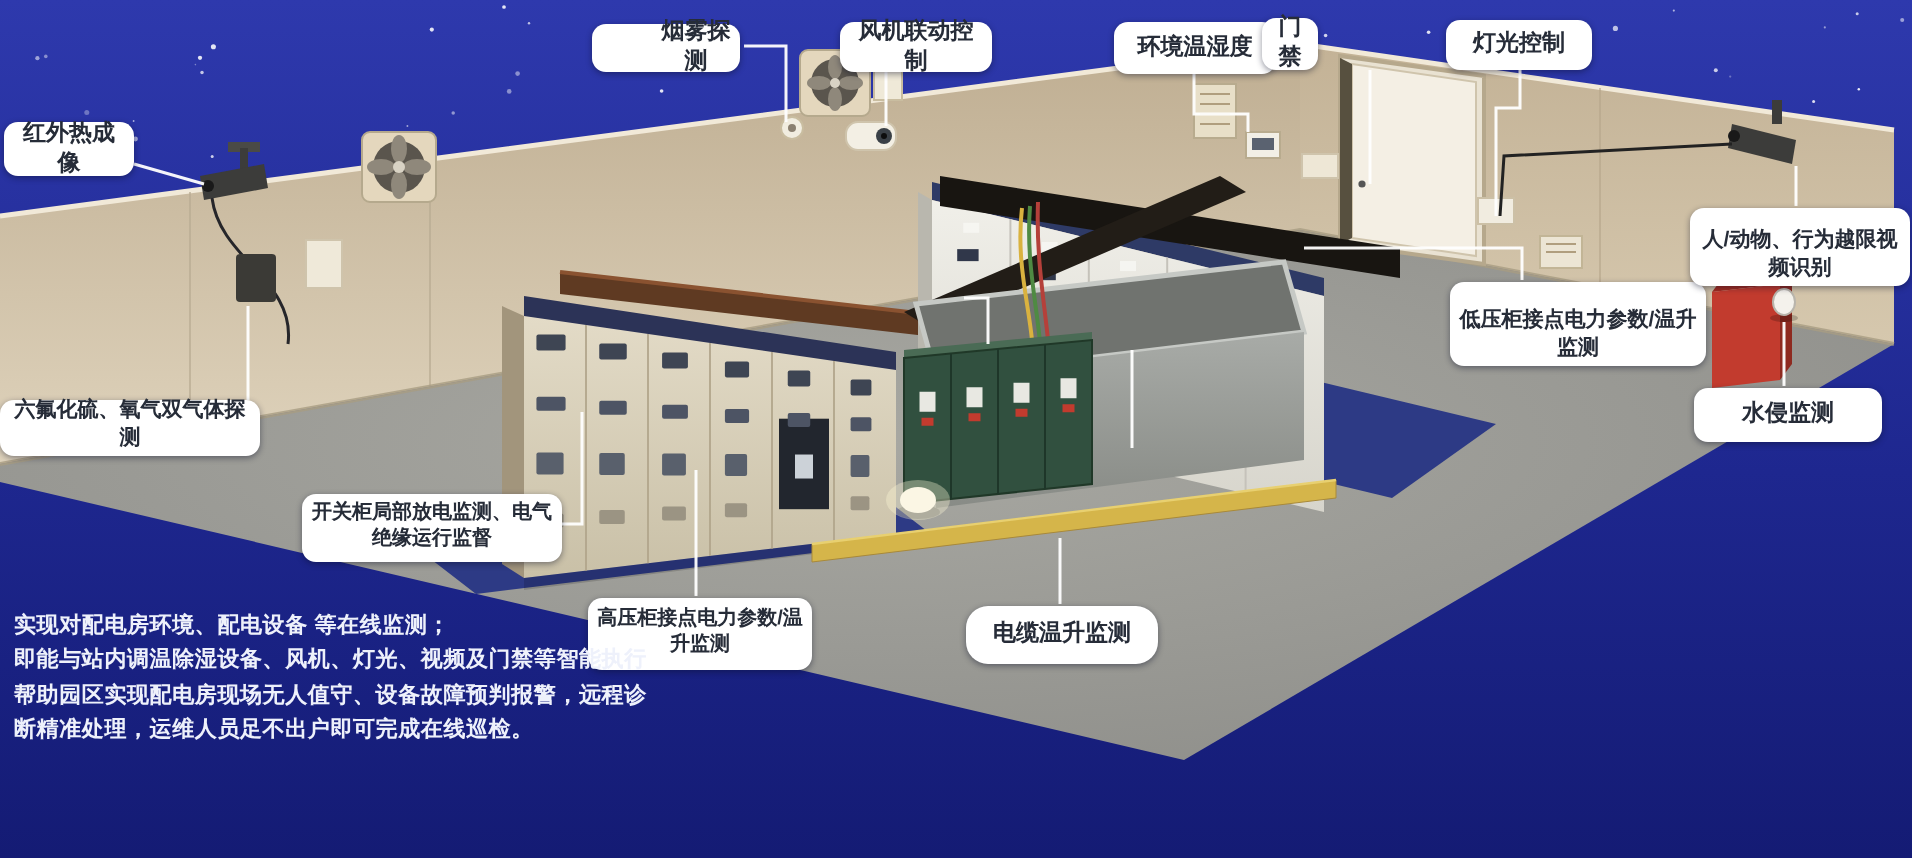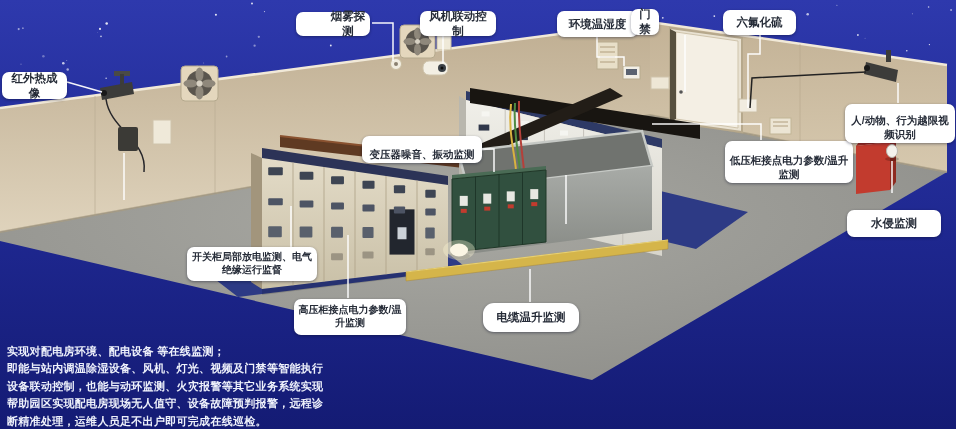--- a/index.html
+++ b/index.html
@@ -7,21 +7,21 @@
          font-family:"Liberation Sans","DejaVu Sans",sans-serif;}
   .stage svg{position:absolute;left:0;top:0;}
   .callout{position:absolute;background:#ffffff;border-radius:7px;
            display:flex;align-items:center;justify-content:center;text-align:center;
            font-weight:bold;color:#262c38;font-size:11.5px;line-height:1.28;
            padding:2px 4px;box-sizing:border-box;
            box-shadow:0 1px 3px rgba(10,15,40,.45);}
   .callout.sm{font-size:10px;}
   .callout.md{font-size:10.5px;align-items:flex-end;}
   .desc{position:absolute;left:7px;top:305px;color:#eef1fb;font-size:11px;
-        font-weight:bold;letter-spacing:.3px;margin-top:38px;}
+        font-weight:bold;letter-spacing:.3px;}
   .desc div{white-space:nowrap;line-height:17.4px;}
 </style>
 </head>
 <body>
 
 <div class="stage">
 
 <svg width="956" height="429" viewBox="0 0 956 429">
   <defs>
     <linearGradient id="skyGrad" x1="0" y1="0" x2="0" y2="1">
@@ -325,48 +325,47 @@
 <div class="callout" style="left:420px;top:11px;width:76px;height:25px;">
       <span>风机联动控制</span>
     </div>
 <div class="callout" style="left:557px;top:11px;width:81px;height:26px;">
       <span>环境温湿度</span>
     </div>
 <div class="callout" style="left:631px;top:9px;width:28px;height:26px;justify-content:center;">
       <span>门禁</span>
     </div>
 <div class="callout" style="left:723px;top:10px;width:73px;height:25px;">
-      <span>六氟化硫</span>
-    </div>
-<div class="callout" style="left:2px;top:72px;width:65px;height:27px;">
+      <span>灯光控制</span>
+    </div>
+<div class="callout" style="left:2px;top:61px;width:65px;height:27px;">
       <span>红外热成像</span>
     </div>
-<div class="callout sm" style="left:151px;top:247px;width:130px;height:34px;margin-left:36px;">
+<div class="callout md" style="left:0px;top:200px;width:130px;height:28px;">
+      <span>六氟化硫、氧气双气体探测</span>
+    </div>
+<div class="callout sm" style="left:151px;top:247px;width:130px;height:34px;">
       <span>开关柜局部放电监测、电气绝缘运行监督</span>
     </div>
 <div class="callout sm" style="left:294px;top:299px;width:112px;height:36px;justify-content:flex-end;">
       <span>高压柜接点电力参数/温升监测</span>
     </div>
-<div class="callout md" style="left:362px;top:136px;width:120px;height:27px;">
-      <span>变压器噪音、振动监测</span>
-    </div>
 <div class="callout" style="left:483px;top:303px;width:96px;height:29px;border-radius:11px;">
       <span>电缆温升监测</span>
     </div>
 <div class="callout md" style="left:697px;top:141px;width:128px;height:42px;margin-left:28px;">
       <span>低压柜接点电力参数/温升监测</span>
     </div>
 <div class="callout md" style="left:845px;top:104px;width:110px;height:39px;">
       <span>人/动物、行为越限视频识别</span>
     </div>
-<div class="callout" style="left:847px;top:194px;width:94px;height:27px;margin-top:16px;">
+<div class="callout" style="left:847px;top:194px;width:94px;height:27px;">
       <span>水侵监测</span>
     </div>
 
 <div class="desc">
   <div>实现对配电房环境、配电设备 等在线监测；</div>
   <div>即能与站内调温除湿设备、风机、灯光、视频及门禁等智能执行</div>
-  <div>设备联动控制，也能与动环监测、火灾报警等其它业务系统实现</div>
   <div>帮助园区实现配电房现场无人值守、设备故障预判报警，远程诊</div>
   <div>断精准处理，运维人员足不出户即可完成在线巡检。</div>
 </div>
 
 </div>
 
 </body></html>

